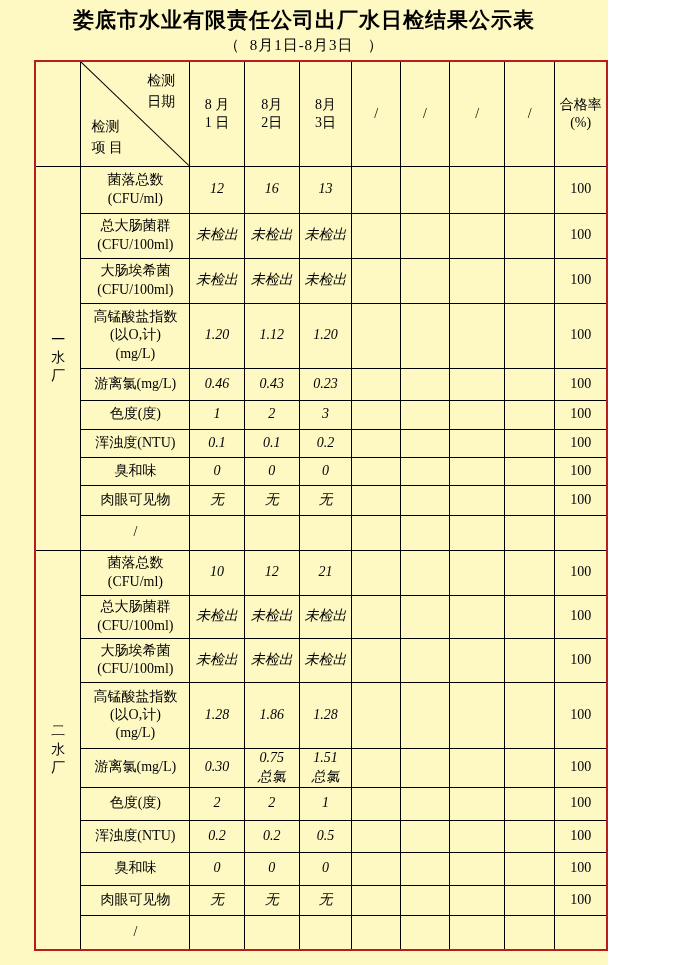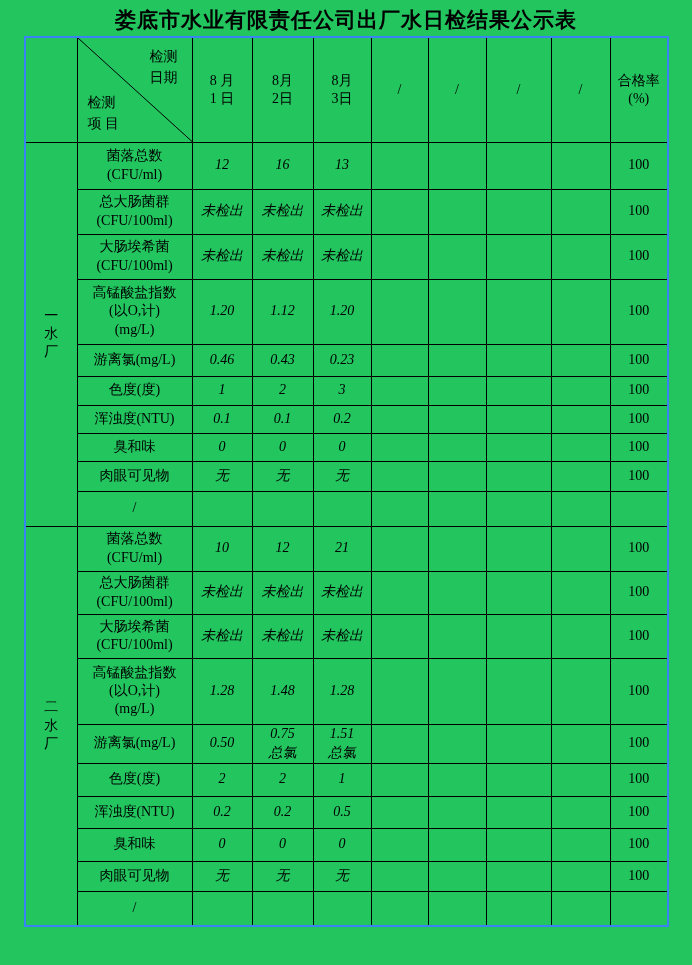--- a/index.html
+++ b/index.html
@@ -4,45 +4,45 @@
 <style>
   html, body {
     margin: 0;
     padding: 0;
     background: #ffffff;
     color: #000000;
     font-family: "Liberation Serif", serif;
   }
   .page {
     position: relative;
-    width: 692px;
+    width: 608px;
     height: 965px;
-    background: #22c55e;
+    background: #fef9c3;
     overflow: hidden;
   }
   .title {
     margin: 6px 0 2px 0;
     text-align: center;
     font-family: "Liberation Sans", sans-serif;
     font-size: 21px;
     font-weight: bold;
     letter-spacing: 1px;
   }
   .subtitle {
     text-align: center;
     font-size: 15px;
     margin: 0 0 5px 0;
     letter-spacing: 1px;
     white-space: pre;
   }
   table.grid {
     border-collapse: collapse;
     table-layout: fixed;
-    margin-left: 24px;
-    border: 2px solid #3b82f6;
+    margin-left: 34px;
+    border: 2px solid #b91c1c;
   }
   table.grid th, table.grid td {
     border: 1px solid #000;
     padding: 0;
     text-align: center;
     vertical-align: middle;
     font-weight: normal;
     font-size: 14px;
     line-height: 1.3;
     white-space: pre-line;
@@ -77,20 +77,21 @@
   td.item-cell { line-height: 1.35; }
   td.value-cell { line-height: 1.25; font-style: italic; }
   td.rate-cell { }
 </style>
 </head>
 <body>
 
 <div class="page">
 
   <h1 class="title">娄底市水业有限责任公司出厂水日检结果公示表</h1>
+  <div class="subtitle">（  8月1日-8月3日   ）</div>
 
   <table class="grid">
     <colgroup>
       <col style="width:52px">
       <col style="width:115px">
       <col style="width:60px">
       <col style="width:61px">
       <col style="width:58px">
       <col style="width:57px">
       <col style="width:58px">
@@ -280,31 +281,31 @@
           <td class="empty-cell"></td>
           <td class="empty-cell"></td>
           <td class="empty-cell"></td>
           <td class="rate-cell">100</td>
         </tr>
         <tr style="height: 66px;">
           <td class="item-cell">高锰酸盐指数
 (以O,计)
 (mg/L)</td>
           <td class="value-cell">1.28</td>
-          <td class="value-cell">1.48</td>
+          <td class="value-cell">1.86</td>
           <td class="value-cell">1.28</td>
           <td class="empty-cell"></td>
           <td class="empty-cell"></td>
           <td class="empty-cell"></td>
           <td class="empty-cell"></td>
           <td class="rate-cell">100</td>
         </tr>
         <tr style="height: 39px;">
           <td class="item-cell">游离氯(mg/L)</td>
-          <td class="value-cell">0.50</td>
+          <td class="value-cell">0.30</td>
           <td class="value-cell">0.75
 总氯</td>
           <td class="value-cell">1.51
 总氯</td>
           <td class="empty-cell"></td>
           <td class="empty-cell"></td>
           <td class="empty-cell"></td>
           <td class="empty-cell"></td>
           <td class="rate-cell">100</td>
         </tr>

